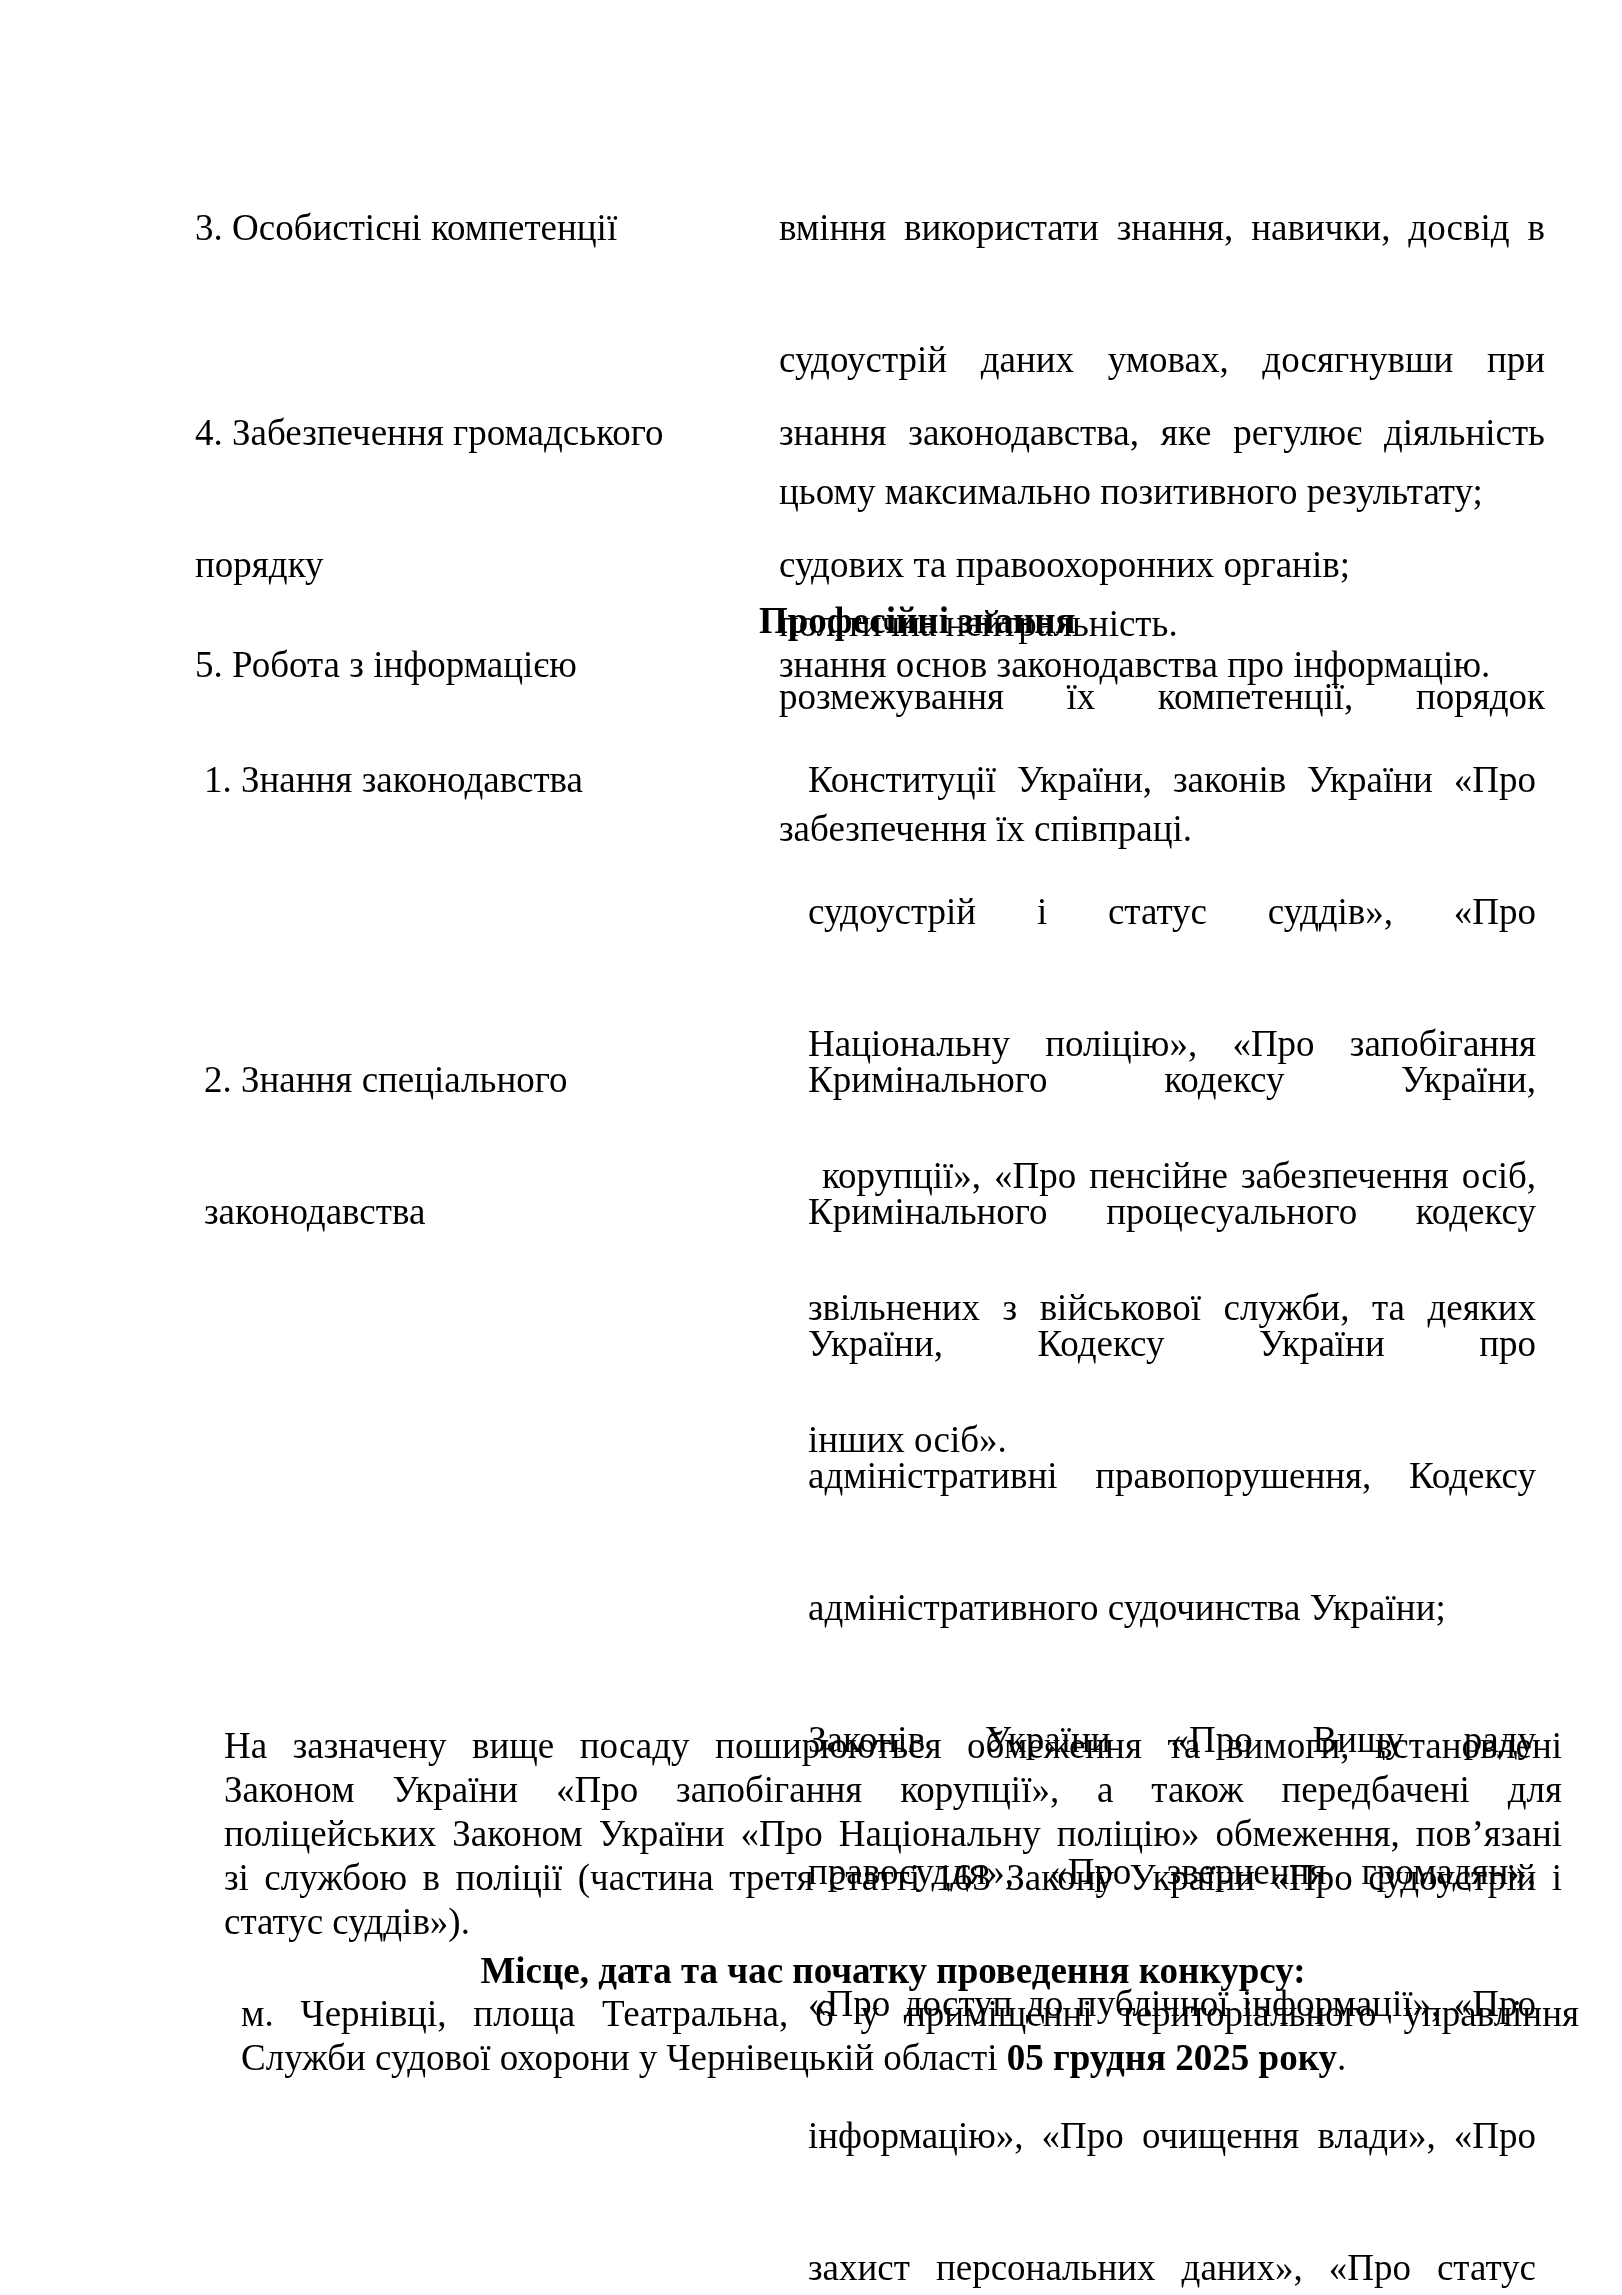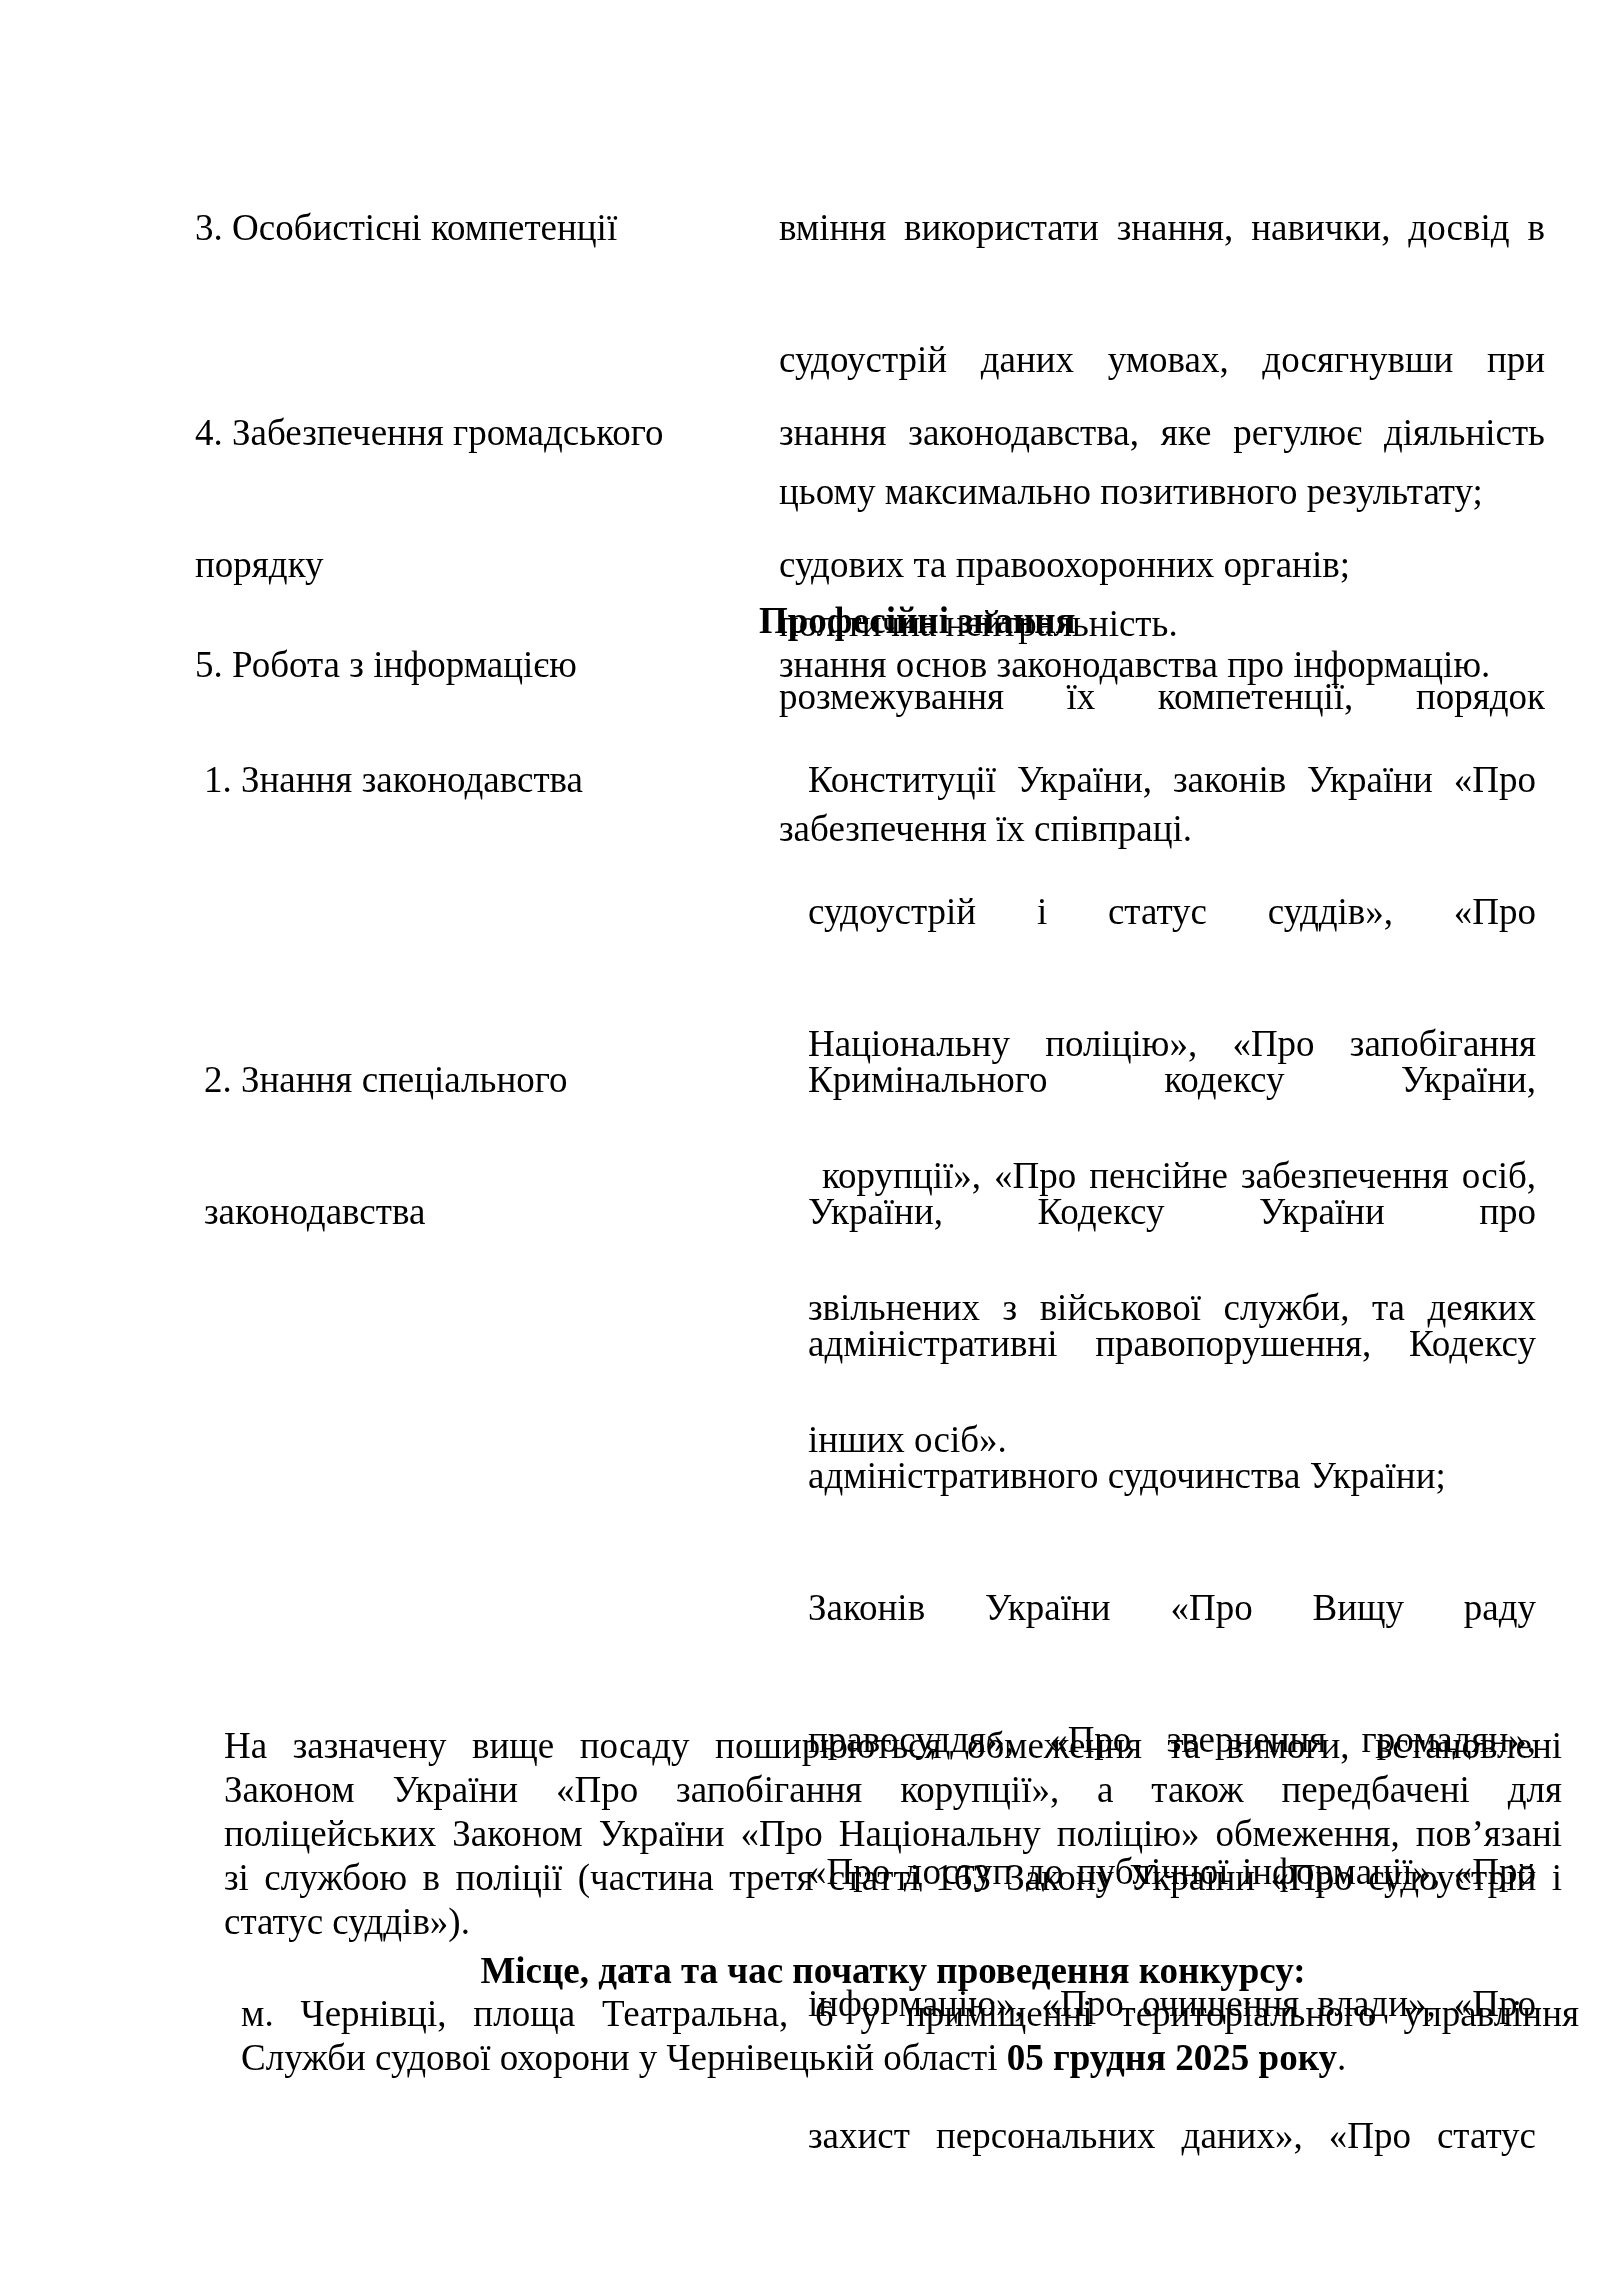--- a/index.html
+++ b/index.html
@@ -69,20 +69,21 @@
     </div>
   </div>
 
   <div class="abs" style="left:0;top:0;">
     <div class="lbl" style="left:204px;top:970px;font-family:Liberation Serif, serif;">
       <span class="line">2. Знання спеціального</span>
       <span class="line">законодавства</span>
     </div>
     <div class="lbl" style="left:808px;top:970px;width:728px;">
       <span class="justline" style="white-space: normal;">Кримінального кодексу України,</span>
+      <span class="justline" style="white-space: normal;">Кримінального процесуального кодексу</span>
       <span class="justline" style="white-space: normal;">України, Кодексу України про</span>
       <span class="justline" style="white-space: normal;">адміністративні правопорушення, Кодексу</span>
       <span class="line">адміністративного судочинства України;</span>
       <span class="justline" style="white-space: normal;">Законів України «Про Вищу раду</span>
       <span class="justline" style="white-space: normal;">правосуддя», «Про звернення громадян»,</span>
       <span class="justline" style="white-space: normal;">«Про доступ до публічної інформації», «Про</span>
       <span class="justline" style="white-space: normal;">інформацію», «Про очищення влади», «Про</span>
       <span class="justline" style="white-space: normal;">захист персональних даних», «Про статус</span>
       
       

